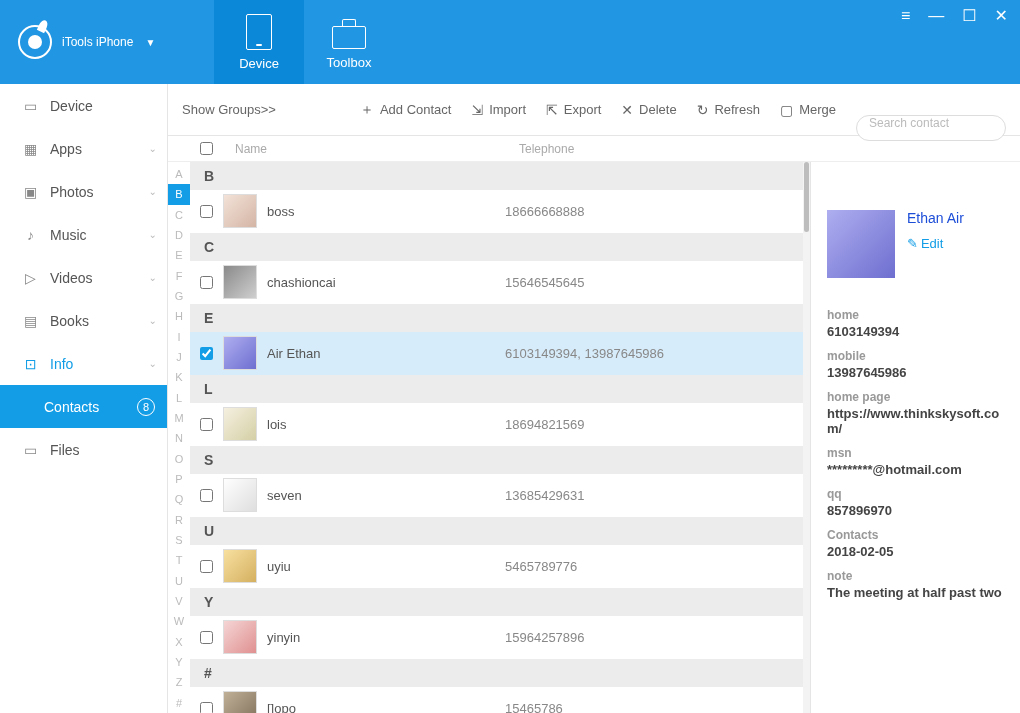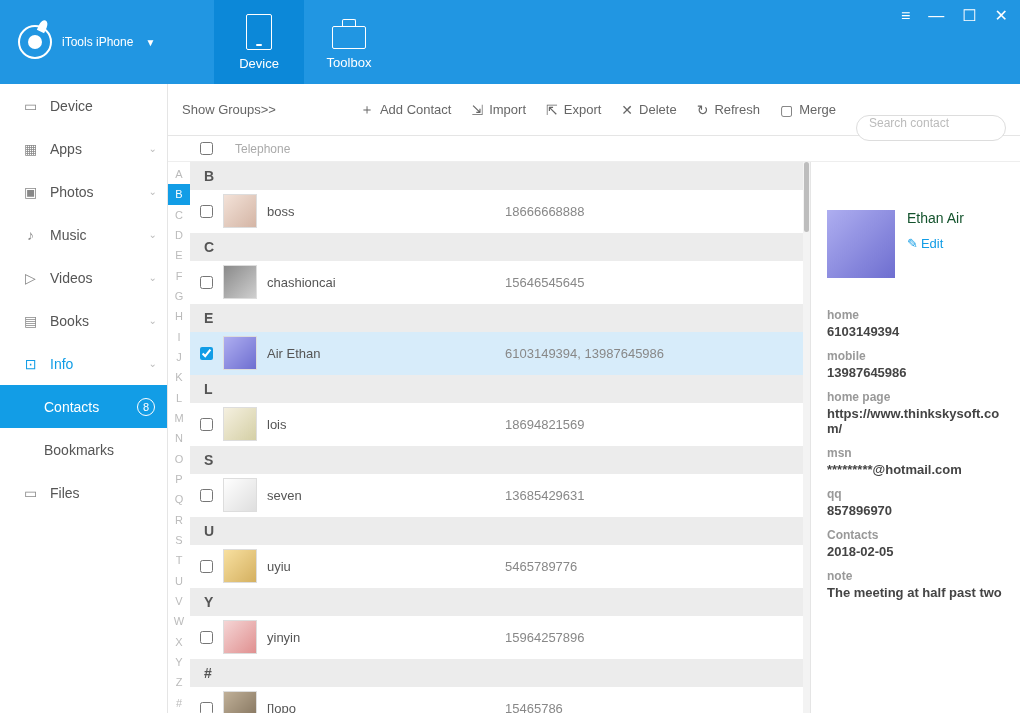--- a/index.html
+++ b/index.html
@@ -78,21 +78,21 @@
 .avatar.av8{background: linear-gradient(135deg,#c0b098,#80705a);} 
 .rn { width: 228px; }
 .rt { color: #888; }
 .scrollbar { width: 7px; background: #f3f3f3; position: relative; }
 .scrollbar::after { content: ""; position: absolute; top: 0; left: 1px; width: 5px; height: 70px; background: #bdbdbd; border-radius: 3px; }
 
 
 .detail { width: 210px; border-left: 1px solid #e5e5e5; padding: 48px 12px 12px 16px; font-size: 13px; color: #555; }
 .detail-head { display: flex; gap: 12px; margin-bottom: 30px; }
 .detail-head .avatar-lg { width: 68px; height: 68px; background: linear-gradient(135deg,#aeaef0,#6e6ed0); }
-.detail-head .nn { font-size: 14px; color: #14532d; margin-bottom: 10px; text-align: center; }
+.detail-head .nn { font-size: 14px; color: #1d4ed8; margin-bottom: 10px; text-align: center; }
 .detail-head .edit { color: #129de6; font-size: 13px; cursor: pointer; display: inline-flex; gap: 3px; align-items: center; }
 .fld { margin-bottom: 10px; font-weight: bold; }
 .fld .fl { color: #999; font-size: 12px; margin-bottom: 2px; }
 .fld .fv { color: #444; font-size: 13px; word-break: break-all; }
 input[type=checkbox]{cursor:pointer;}
 </style>
 </head>
 <body>
 
 <div class="header">
@@ -154,23 +154,20 @@
       </div>
       <div class="sb-item info">
         <span class="sb-icon">⊡</span>
         <span>Info</span>
         <span class="chev">⌄</span>
       </div>
       <div class="sb-item sub selected">
         <span>Contacts</span>
         <span class="badge">8</span>
       </div>
-      <div class="sb-item sub">
-        <span>Bookmarks</span>
-      </div>
       <div class="sb-item">
         <span class="sb-icon">▭</span>
         <span>Files</span>
       </div>
     </div>
 
   <div class="main">
     <div class="toolbar">
       <span class="tb-btn">Show Groups&gt;&gt;</span>
       <span class="tb-spacer"></span>
@@ -199,20 +196,21 @@
           <span>Merge</span>
         </span>
       <div class="search">
         <input type="text" placeholder="Search contact" style="">
 
       </div>
     </div>
 
     <div class="cols-head">
       <input type="checkbox" style="">
+      <span class="col-name">Name</span>
       <span class="col-tel">Telephone</span>
     </div>
 
     <div class="content-row">
       <div class="az" id="az">
           <span>A</span>
           <span class="active">B</span>
           <span>C</span>
           <span>D</span>
           <span>E</span>

